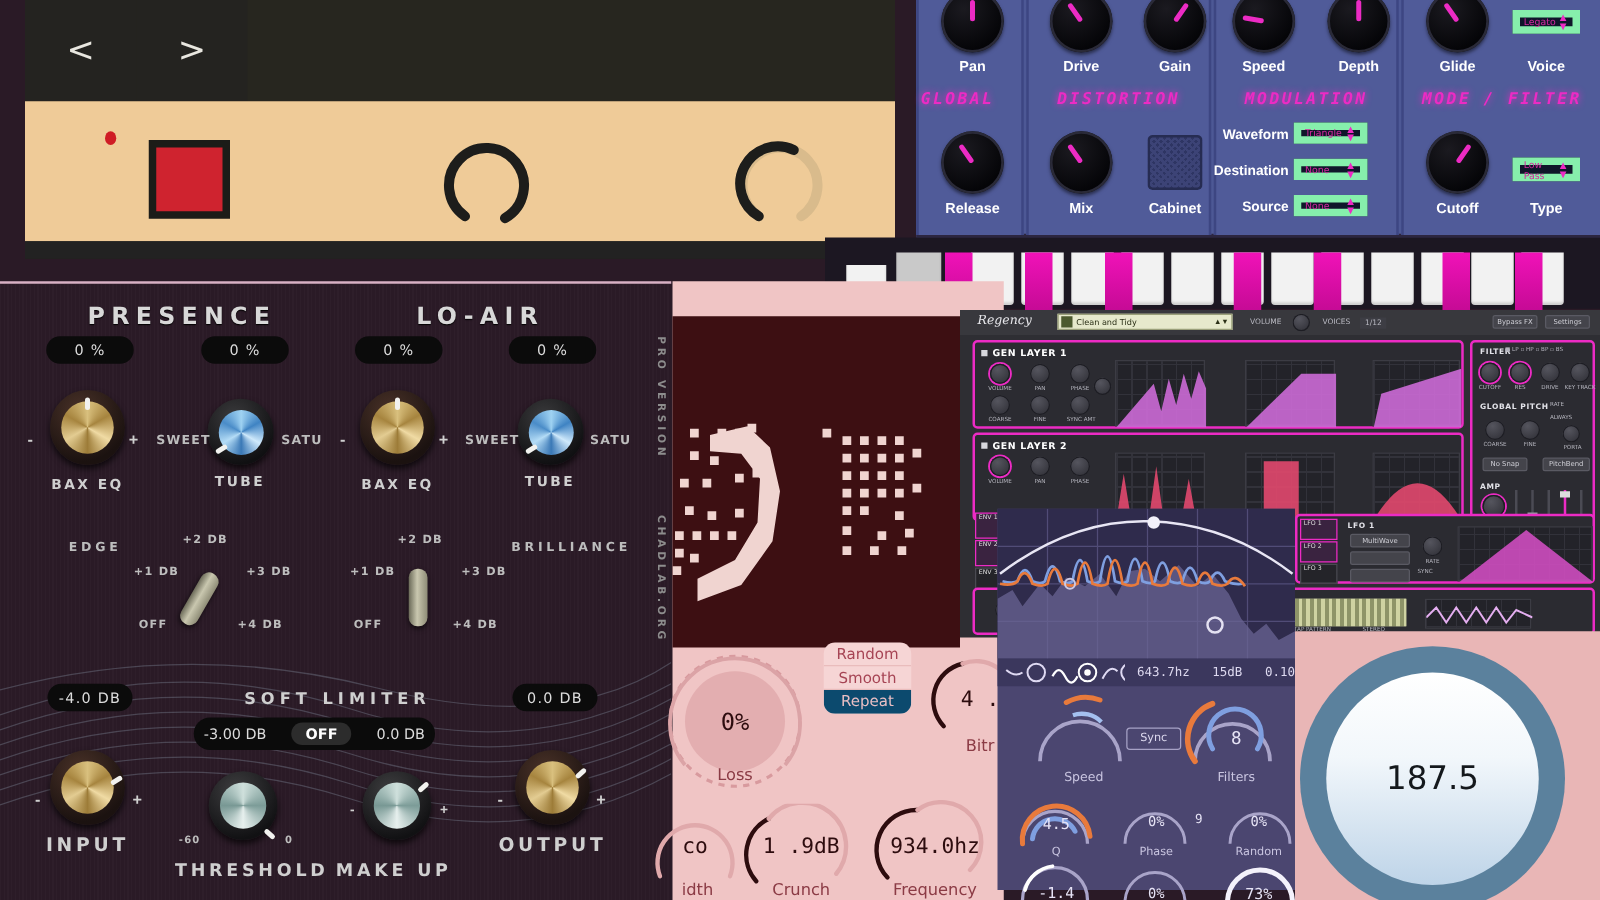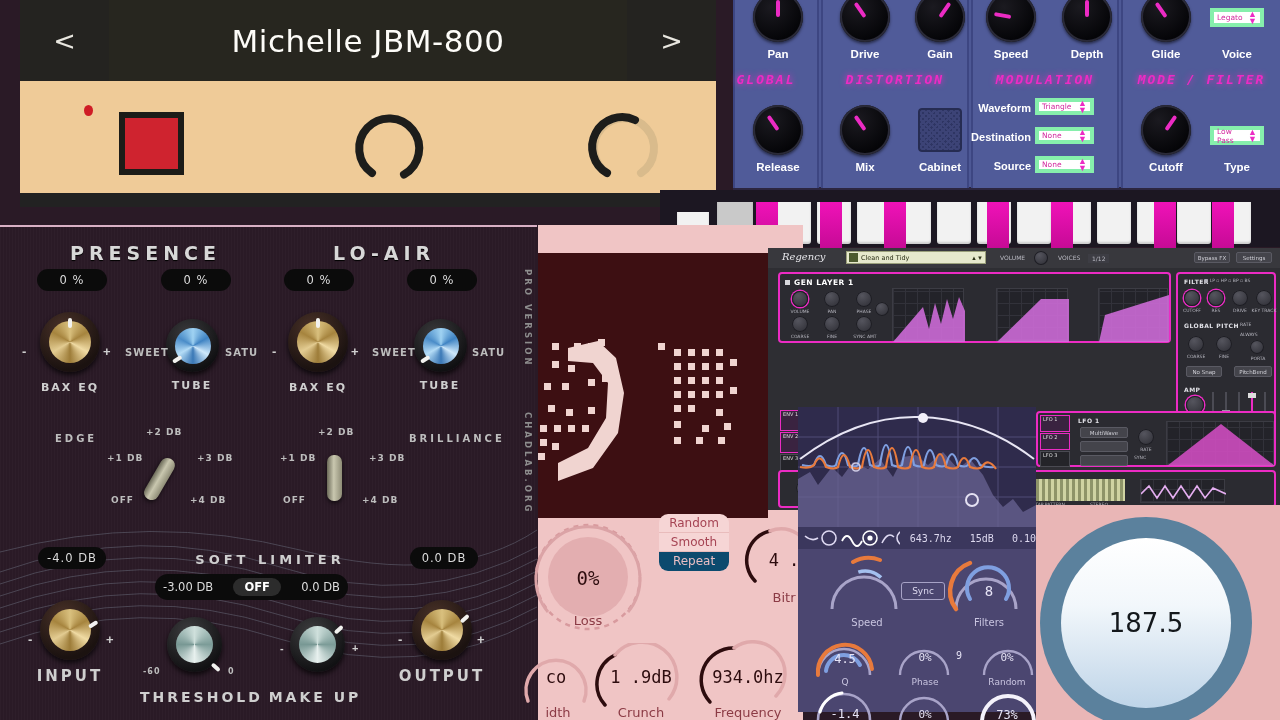--- a/index.html
+++ b/index.html
@@ -33,21 +33,21 @@
       border-left:2px solid #3d4682; border-right:2px solid #3d4682; }
   .syn-title { position:absolute; width:100%; text-align:center; top:72px; color:#ec2bc4;
       font-size:13px; font-weight:bold; letter-spacing:2px; font-style:italic;
       font-family:"DejaVu Sans Mono", monospace; text-shadow:0 0 6px #ec2bc4; }
   .sk { position:absolute; width:50px; height:50px; border-radius:50%;
        background:radial-gradient(circle at 36% 30%, #1b1a20, #050508 70%);
        box-shadow:0 2px 3px rgba(0,0,0,.5), inset 0 0 0 2px #2a2a38; }
   .sk i { position:absolute; left:50%; top:50%; width:4px; height:17px; background:#ec2bc4;
       border-radius:2px; transform-origin:50% 100%; margin-left:-2px; margin-top:-17px; }
   .sk-lab { position:absolute; width:76px; text-align:center; color:#fff; font-size:11.5px; font-weight:bold; }
-  .sel { position:absolute; background:#ffffff; border:4px solid #86efac; display:flex;
+  .sel { position:absolute; background:#0f172a; border:6px solid #86efac; display:flex;
       align-items:center; padding:0 3px; }
   .sel span { flex:1; color:#d4299f; font-size:7.5px; font-family:"DejaVu Sans", sans-serif; }
   .sel b { color:#ec2bc4; font-size:9px; line-height:.75; }
   .sel-lab { position:absolute; color:#fff; font-size:11px; font-weight:bold; text-align:right; }
   .cab { position:absolute; width:44px; height:44px; background:#2e3563; border-radius:4px;
      background-image:repeating-linear-gradient(45deg,#3c4376 0 2px,transparent 2px 4px),
                       repeating-linear-gradient(-45deg,#3c4376 0 2px,transparent 2px 4px);
      box-shadow:inset 0 0 0 2px #262c52; }
 
   
@@ -158,21 +158,20 @@
   .bigbg { position:absolute; left:1036px; top:505px; width:244px; height:215px; background:#e9b6b6; }
 </style>
 </head>
 <body>
 
 <div id="stage">
 
   <div class="amp-win">
     <div class="amp-head">
       <div class="amp-arrow">&lt;</div>
-      <div class="amp-title">Michelle JBM-800</div>
       <div class="amp-arrow">&gt;</div>
     </div>
     <div class="amp-face"></div>
     <div class="amp-led"></div>
     <div class="amp-switch">
         <i></i>
       </div>
     <div class="knob-arc" style="left:328px;top:104px;">
       <svg width="82" height="82" viewBox="0 0 82 82">
         <path d="M24 69 A30 30 0 1 1 58 69" fill="none" stroke="#d9bb8c" stroke-width="8" stroke-linecap="round"></path>
@@ -552,20 +551,42 @@
         <svg width="72" height="53">
             <polygon points="0,53 44,10 72,10 72,53" fill="#d66ee0" opacity=".85"></polygon>
           </svg></div>
       <div class="graph" style="left:318px;top:14px;width:70px;height:53px;">
         <svg width="70" height="53">
             <polygon points="0,53 6,26 70,6 70,53" fill="#d66ee0" opacity=".85"></polygon>
           </svg></div>
       <div class="rk" style="left:95px;top:28px;width:14px;height:14px;"></div>
     </div>
 
+    <div class="layer" style="left:10px;top:98px;width:393px;height:71px;">
+      <div class="lyr-dot"></div>
+      <div class="lyr-ttl">GEN LAYER 2</div>
+      <div class="rk hl" style="left:12px;top:17px;width:16px;height:16px;"></div>
+      <div class="rlab" style="left:4px;top:35px;width:32px;">VOLUME</div>
+      <div class="rk" style="left:44px;top:17px;width:16px;height:16px;"></div>
+      <div class="rlab" style="left:36px;top:35px;width:32px;">PAN</div>
+      <div class="rk" style="left:76px;top:17px;width:16px;height:16px;"></div>
+      <div class="rlab" style="left:68px;top:35px;width:32px;">PHASE</div>
+      <div class="graph" style="left:112px;top:14px;width:72px;height:53px;">
+        <svg width="72" height="53">
+            <polygon points="0,53 6,16 12,53 26,53 32,10 38,53 52,53 58,20 64,53 72,53" fill="#e2486e" opacity=".9"></polygon>
+          </svg></div>
+      <div class="graph" style="left:216px;top:14px;width:72px;height:53px;">
+        <svg width="72" height="53">
+            <rect x="14" y="6" width="28" height="47" fill="#e2486e" opacity=".9"></rect>
+          </svg></div>
+      <div class="graph" style="left:318px;top:14px;width:70px;height:53px;">
+        <svg width="70" height="53">
+            <path d="M0 53 Q35 -6 70 53 Z" fill="#e2486e" opacity=".9"></path>
+          </svg></div>
+    </div>
 
     <div class="envtab" style="left:12px;top:162px;">ENV 1</div>
     <div class="envtab" style="left:12px;top:184px;">ENV 2</div>
     <div class="envtab" style="left:12px;top:206px;background:#242429;border-color:#4a4a52;">ENV 3</div>
 
     <div class="side" style="left:408px;top:24px;width:100px;height:170px;">
       <div class="shead" style="left:6px;top:4px;">FILTER</div>
       <div class="rlab" style="left:26px;top:4px;width:70px;text-align:left;">■ LP ▫ HP ▫ BP ▫ BS</div>
       <div class="rk hl" style="left:6px;top:16px;width:16px;height:16px;"></div>
       <div class="rlab" style="left:0px;top:34px;width:28px;">CUTOFF</div>

